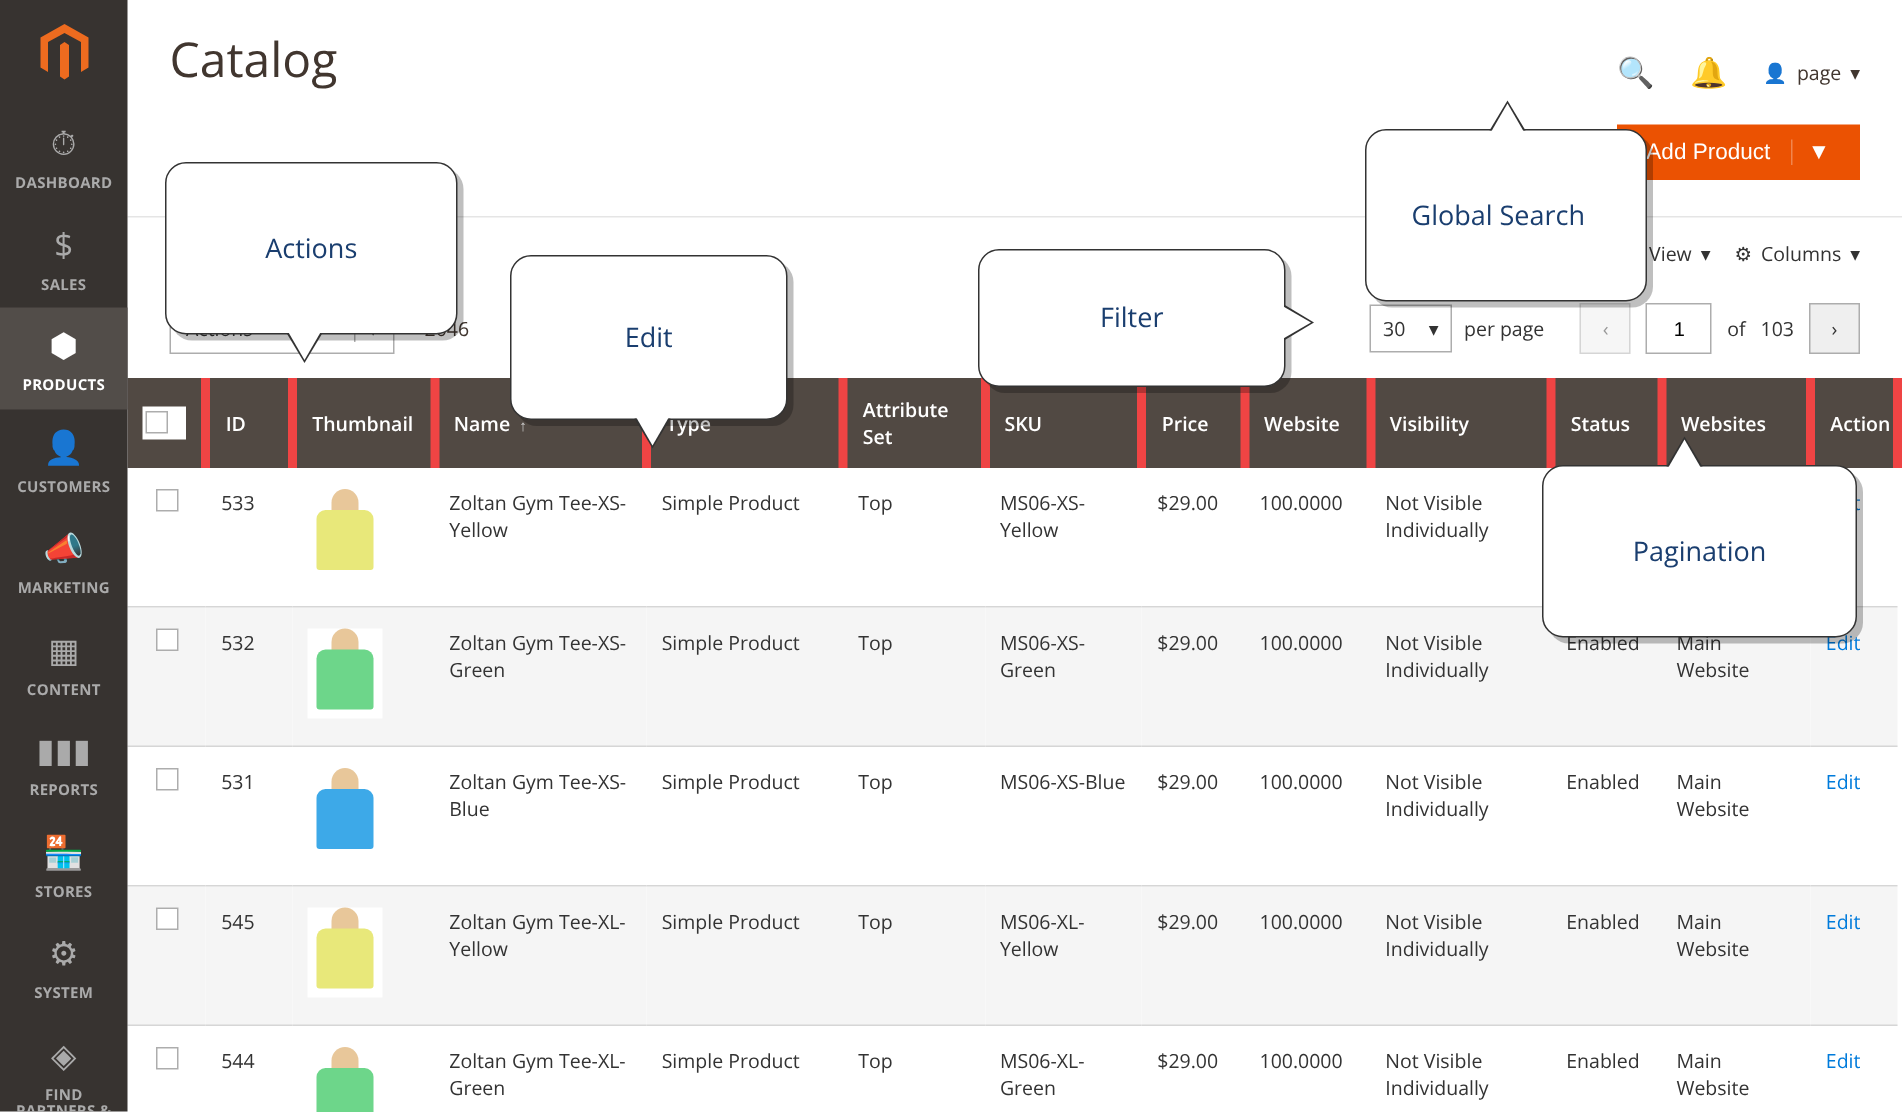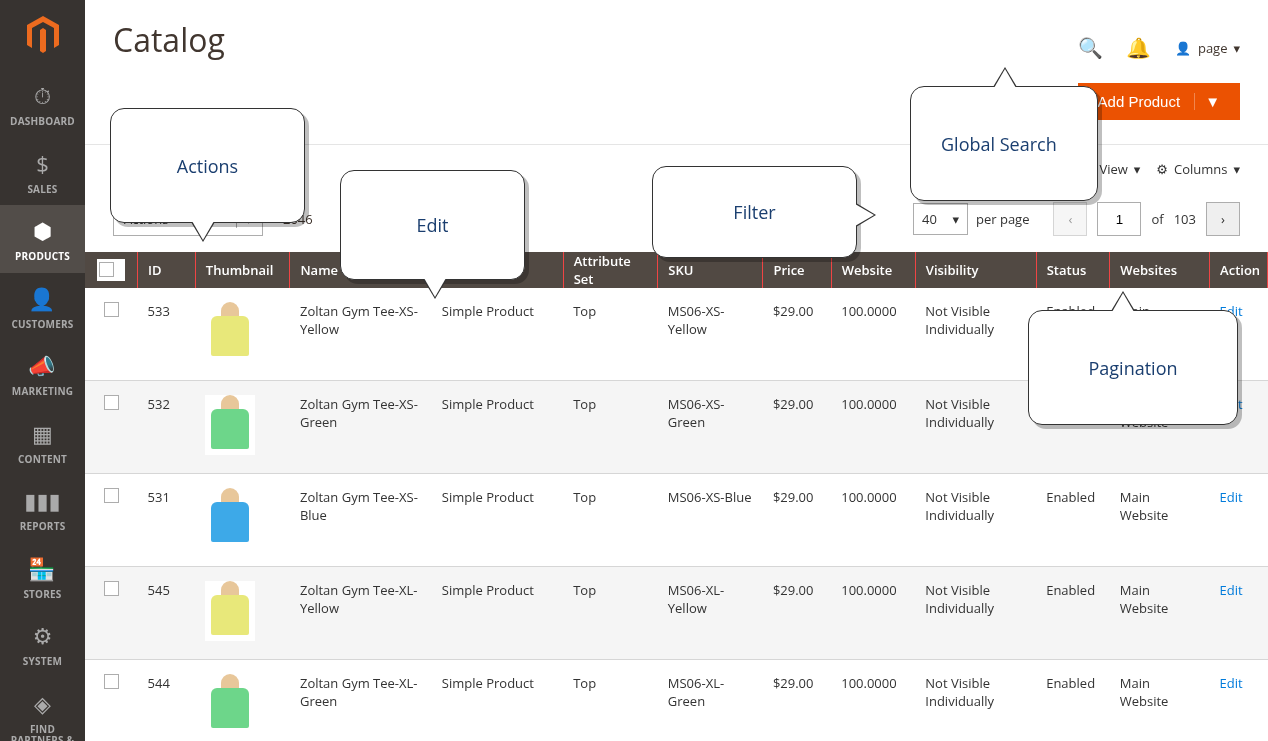--- a/index.html
+++ b/index.html
@@ -39,21 +39,21 @@
 .spacer { flex: 1; }
 .per-page { display: flex; align-items: center; gap: 8px; font-size: 13px; }
 .per-page .pp-select { border: 1px solid #adadad; padding: 6px 8px; width: 55px; display: flex; justify-content: space-between; align-items: center; }
 .pager { display: flex; align-items: center; gap: 10px; margin-left: 24px; font-size: 13px; }
 .pager .nav-btn { width: 34px; height: 34px; border: 1px solid #adadad; background: #efefef; display: flex; align-items: center; justify-content: center; cursor: pointer; }
 .pager .nav-btn.disabled { opacity: .5; cursor: default; }
 .pager .page-input { width: 44px; height: 34px; border: 1px solid #adadad; text-align: center; }
 
 
 .grid { border-collapse: collapse; width: 100%; table-layout: fixed; }
-.grid th { background: #514943; color: #fff; font-weight: 600; text-align: left; padding: 0 10px; font-size: 13px; border-right: 1px solid #ef4444; }
+.grid th { background: #514943; color: #fff; font-weight: 600; text-align: left; padding: 12px 10px; font-size: 13px; border-right: 6px solid #ef4444; }
 .grid td { padding: 14px 10px; font-size: 13px; border-bottom: 1px solid #d6d6d6; vertical-align: top; color: #333; }
 .grid tr:nth-child(even) td { background: #f5f5f5; }
 .grid .cb-cell { width: 50px; text-align: center; }
 .grid .id-cell { width: 55px; }
 .grid .thumb-cell { width: 90px; }
 .grid .name-cell { width: 135px; }
 .grid .type-cell { width: 125px; }
 .grid .attr-cell { width: 90px; }
 .grid .sku-cell { width: 100px; }
 .grid .price-cell { width: 65px; }
@@ -185,21 +185,21 @@
 
   <div class="grid-toolbar-bottom">
     <div class="actions-dropdown">
       <span>Actions</span>
       <span class="caret-box">▾</span>
     </div>
     <span class="records-count"><span>2046</span></span>
     <div class="spacer"></div>
     <div class="per-page">
       <div class="pp-select">
-        <span>40</span>
+        <span>30</span>
         <span>▾</span>
       </div>
       <span>per page</span>
     </div>
     <div class="pager">
       <div class="nav-btn disabled">
           <span>‹</span>
         </div>
       <input class="page-input" value="1" style="">
       <span>of</span>

